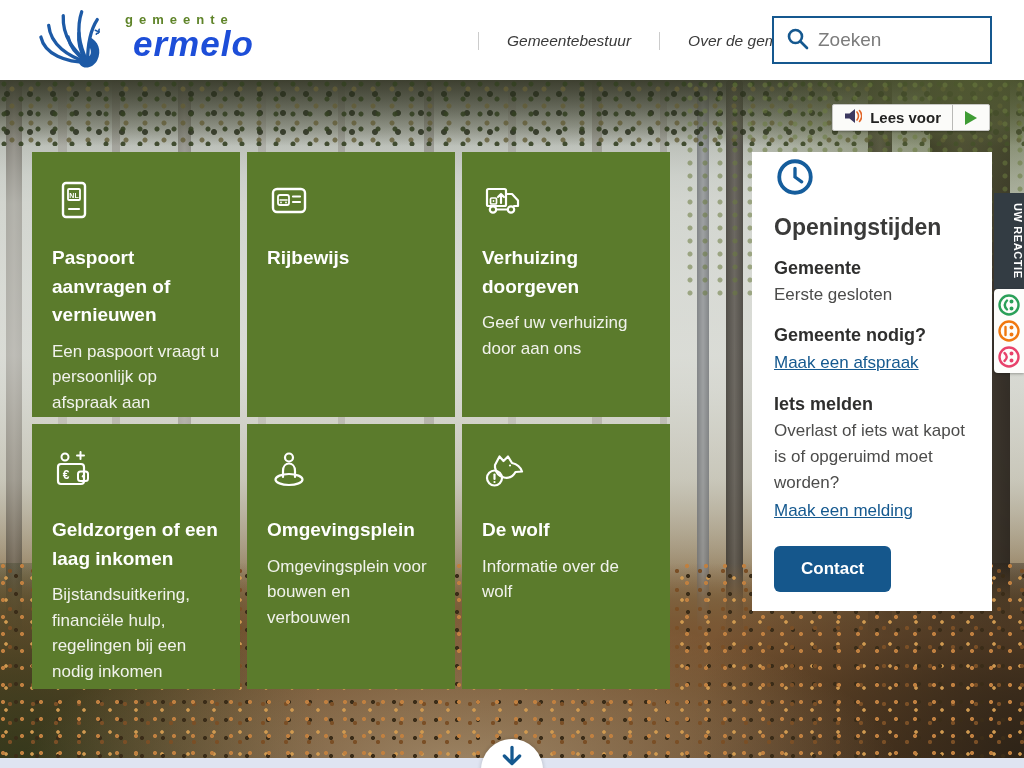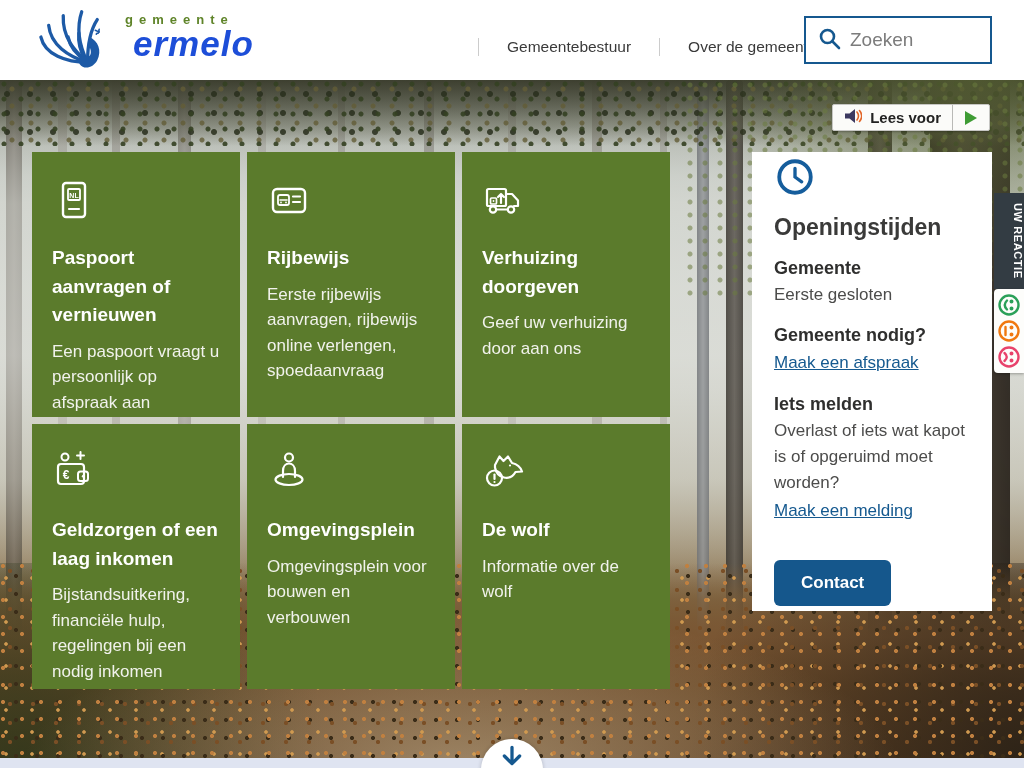--- a/index.html
+++ b/index.html
@@ -7,25 +7,25 @@
   #page { position:relative; width:1024px; height:768px; overflow:hidden;
           font-family:"Liberation Sans", sans-serif; background:#fff; }
 
   
   .header { position:absolute; top:0; left:0; right:0; height:80px; background:#fff; z-index:10;
             display:flex; align-items:center; }
   .logo { display:flex; align-items:flex-start; margin-left:33px; gap:10px; }
   .logo-text { padding-top:8px; }
   .logo-top { color:#5f8429; font-weight:bold; font-size:13px; letter-spacing:6px; margin-left:4px; }
   .logo-bottom { color:#1d4ed8; font-weight:bold; font-style:italic; font-size:35px; line-height:0.95; margin-left:12px; letter-spacing:1px; }
-  .header-nav { position:absolute; left:478px; top:8px; height:48px; display:flex; align-items:flex-end; }
+  .header-nav { position:absolute; left:478px; top:32px; height:48px; display:flex; align-items:flex-start;font-style:italic; }
   .nav-item { display:flex; align-items:center; padding:0 28px; font-size:15.5px; color:#3a3a3a;
               border-left:1px solid #ccc; cursor:pointer; }
   .nav-item:last-child { border-right:1px solid #ccc; }
-  .search-box { position:absolute; right:32px; top:16px; width:188px; height:48px;
+  .search-box { position:absolute; right:32px; top:16px; width:220px; height:48px;
                 border:2px solid #15588f; background:#fff; display:flex; align-items:center; padding:0 12px; gap:9px; }
   .search-box input { border:none; outline:none; width:120px; font-size:19px; color:#444;
                       font-family:"Liberation Sans",sans-serif; background:transparent; }
   .search-box input::placeholder { color:#7c7c7c; }
 
   
   .hero { position:absolute; top:80px; left:0; right:0; bottom:0; overflow:hidden;
     background:linear-gradient(180deg,#62655a 0%,#9aa096 6%,#b8bdb7 14%,#c2c6c0 30%,#bfc2ba 45%,
                #b3b2a4 58%,#9a8d74 68%,#7d5f3a 78%,#6b4a27 88%,#5e4023 100%); }
   .trunk { position:absolute; top:0; height:86%; border-radius:4px; filter:blur(0.4px); }
@@ -76,21 +76,21 @@
   .tile-title { font-size:19px; font-weight:bold; line-height:1.5; margin-bottom:9px; }
   .tile-desc { font-size:17px; line-height:1.5; color:#f1f2ec; }
 
   
   .panel { position:absolute; left:752px; top:152px; width:240px; height:459px; background:#fff;
            z-index:11; padding:4px 22px; }
   .panel-title { font-size:23px; font-weight:bold; color:#3a3a39; margin:12px 0 6px; }
   .panel h3 { font-size:18px; font-weight:bold; color:#2f2f2e; margin:17px 0 3px; }
   .panel p { font-size:17px; color:#4c4c4b; line-height:1.55; }
   .panel a { font-size:17px; color:#15598f; text-decoration:underline; line-height:1.6; cursor:pointer; }
-  .contact-btn { display:inline-block; margin-top:36px; background:#15578c; color:#fff; font-weight:bold;
+  .contact-btn { display:inline-block; margin-top:22px; background:#15578c; color:#fff; font-weight:bold;
                  font-size:17px; padding:13px 27px; border:none; border-radius:6px; cursor:pointer;
                  font-family:"Liberation Sans",sans-serif; }
 
   
   .feedback { position:absolute; right:0; top:193px; z-index:12; width:30px; }
   .feedback-label { background:#333c43; color:#fff; writing-mode:vertical-rl; font-size:11px; font-weight:bold;
                     letter-spacing:.6px; padding:10px 0; width:30px; text-align:center; cursor:pointer; }
   .feedback-faces { background:#fdfdfb; border-radius:4px 0 0 4px; box-shadow:0 1px 3px rgba(0,0,0,.3);
                     padding:4px 0 4px 3px; width:30px; display:flex; flex-direction:column; gap:2px; }
   .face { cursor:pointer; line-height:0; }
@@ -204,21 +204,20 @@
         <svg width="44" height="44" viewBox="0 0 44 44" fill="none" stroke="#fff" stroke-width="2.4" stroke-linecap="round">
           <rect x="6" y="11" width="32" height="23" rx="4"></rect>
           <rect x="11" y="17" width="11" height="10" rx="2" stroke-width="1.8"></rect>
           <path d="M13,22 h7" stroke-width="1.6"></path>
           <circle cx="14" cy="24.5" r="0.9" fill="#fff" stroke="none"></circle>
           <circle cx="19" cy="24.5" r="0.9" fill="#fff" stroke="none"></circle>
           <path d="M26,18.5 h7 M26,24 h7" stroke-width="2.2"></path>
         </svg>
       </div>
       <div class="tile-title">Rijbewijs</div>
-      <div class="tile-desc">Eerste rijbewijs aanvragen, rijbewijs online verlengen, spoedaanvraag</div>
     </div>
 
     <div class="tile">
       <div class="tile-icon">
         <svg width="44" height="44" viewBox="0 0 44 44" fill="none" stroke="#fff" stroke-width="2.2" stroke-linecap="round" stroke-linejoin="round">
           <rect x="5" y="11" width="19" height="17" rx="1.5"></rect>
           <rect x="8.5" y="20" width="6" height="6" rx="1" stroke-width="1.7"></rect>
           <circle cx="11.5" cy="23" r="0.9" fill="#fff" stroke="none"></circle>
           <path d="M19,25 V16 M16,19 l3,-3 l3,3"></path>
           <path d="M24,16 h6 l6,6.5 V28 h-4"></path>

